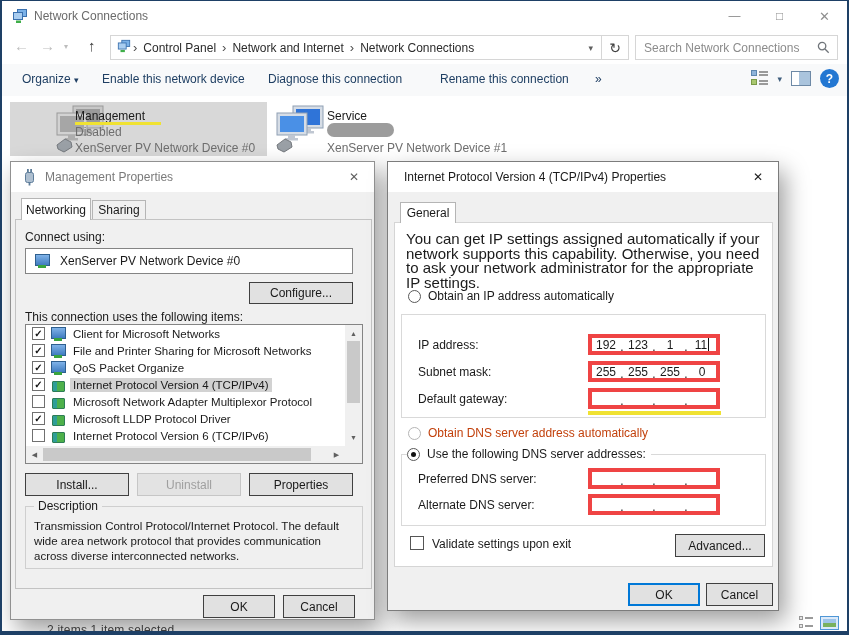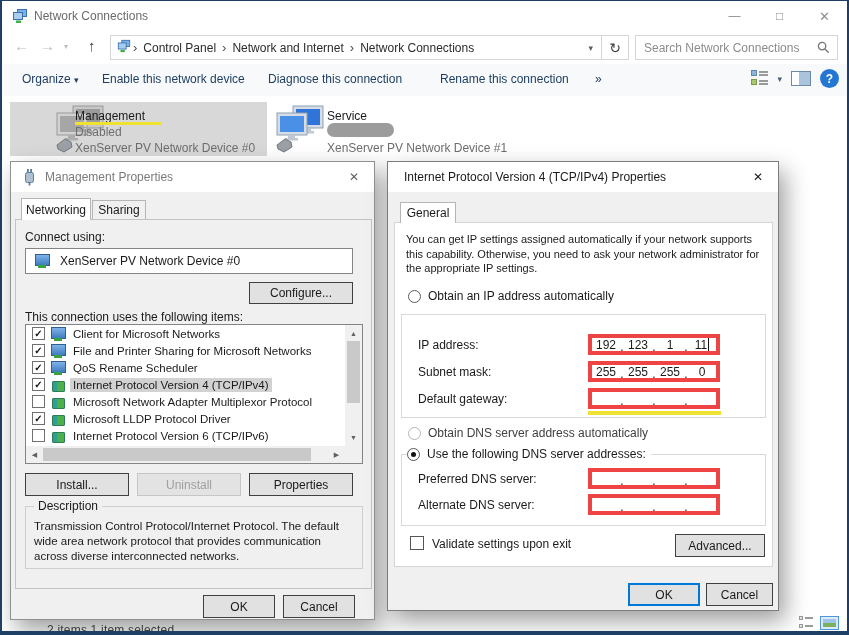--- a/index.html
+++ b/index.html
@@ -106,26 +106,26 @@
   .groupbox { position:absolute; border:1px solid #cfcfcf; }
   .groupbox .legend { position:absolute; top:-8px; left:8px; font-size:12px; color:#1a1a1a; background:#f0f0f0; padding:0 4px; }
   .desc-text { position:absolute; left:8px; top:12px; width:318px; font-size:11.5px; line-height:15px; color:#1a1a1a; }
 
   
   .dlg-ipv4 { left:385px; top:160px; width:392px; height:450px; border-color:#7c7c7c; }
   .dlg-ipv4 .dlg-title .txt { left:16px; color:#1a1a1a; }
   .dlg-ipv4 .dlg-close { color:#1a1a1a; }
   .dlg-ipv4 .panel { left:6px; top:60px; width:379px; height:345px; background:#fff; border-color:#d5d5d5; }
   .dlg-ipv4 .tab { left:12px; top:40px; width:56px; height:21px; }
-  .intro { position:absolute; left:18px; top:70px; width:354px; font-size:11px; line-height:14.5px; color:#1a1a1a; }
+  .intro { position:absolute; left:18px; top:70px; width:354px; font-size:15px; line-height:14.5px; color:#1a1a1a; }
   .radio-row { position:absolute; display:flex; align-items:center; gap:7px; }
   .radio { width:13px; height:13px; min-width:13px; border:1px solid #595959; border-radius:50%; background:#fff; position:relative; }
   .radio.on::after { content:""; position:absolute; left:3px; top:3px; width:5px; height:5px; border-radius:50%; background:#111; }
   .radio-row .rlbl { font-size:12px; color:#1a1a1a; white-space:nowrap; }
-  .radio-row.gray .rlbl { color:#404040; }
+  .radio-row.gray .rlbl { color:#c2410c; }
   .radio-row.gray .radio { border-color:#b5b5b5; }
   .ongroup { background:#fff; padding-right:5px; z-index:2; }
   .wgroup { position:absolute; border:1px solid #d9d9d9; }
   .ipfield { position:absolute; width:132px; height:21px; background:#fff; border:4px solid #ef4444; display:flex; align-items:center; }
   .oct { flex:1; text-align:center; font-size:12px; color:#1a1a1a; display:flex; align-items:center; justify-content:center; }
   .dot { width:4px; font-size:12px; color:#1a1a1a; text-align:center; padding-top:4px; }
   .caret { display:inline-block; width:1px; height:13px; background:#111; margin-left:1px; }
   .chk { position:absolute; width:14px; height:14px; background:#fff; border:1px solid #555; }
 
   
@@ -297,21 +297,21 @@
             <span class="plabel">Client for Microsoft Networks</span>
           </div>
           <div class="prow">
             <span class="cb">✓</span>
             <span class="licon client"></span>
             <span class="plabel">File and Printer Sharing for Microsoft Networks</span>
           </div>
           <div class="prow">
             <span class="cb">✓</span>
             <span class="licon client"></span>
-            <span class="plabel">QoS Rename Scheduler</span>
+            <span class="plabel">QoS Packet Organize</span>
           </div>
           <div class="prow">
             <span class="cb">✓</span>
             <span class="licon protocol"></span>
             <span class="plabel sel">Internet Protocol Version 4 (TCP/IPv4)</span>
           </div>
           <div class="prow">
             <span class="cb"></span>
             <span class="licon protocol"></span>
             <span class="plabel">Microsoft Network Adapter Multiplexor Protocol</span>

